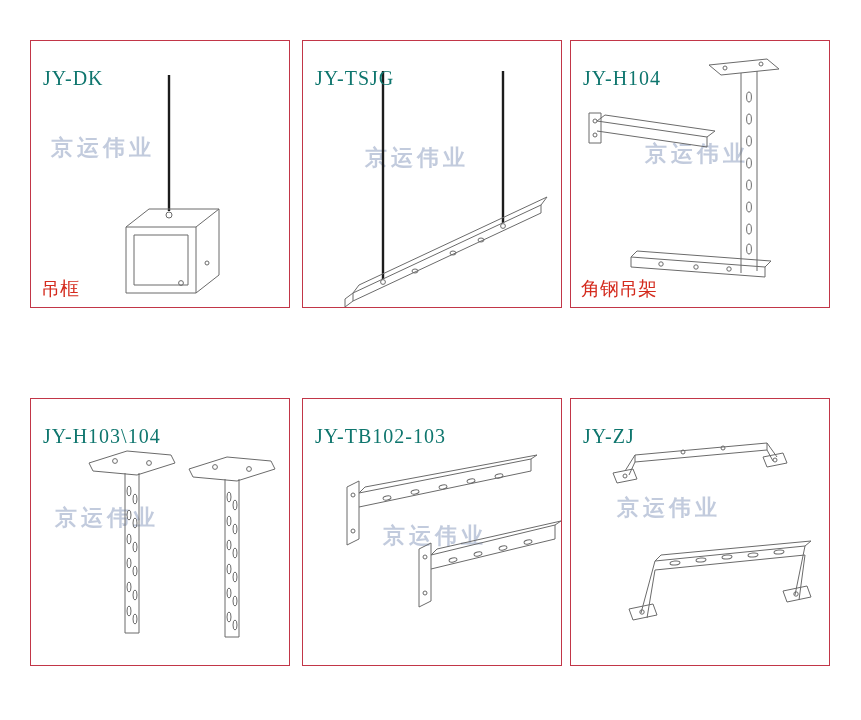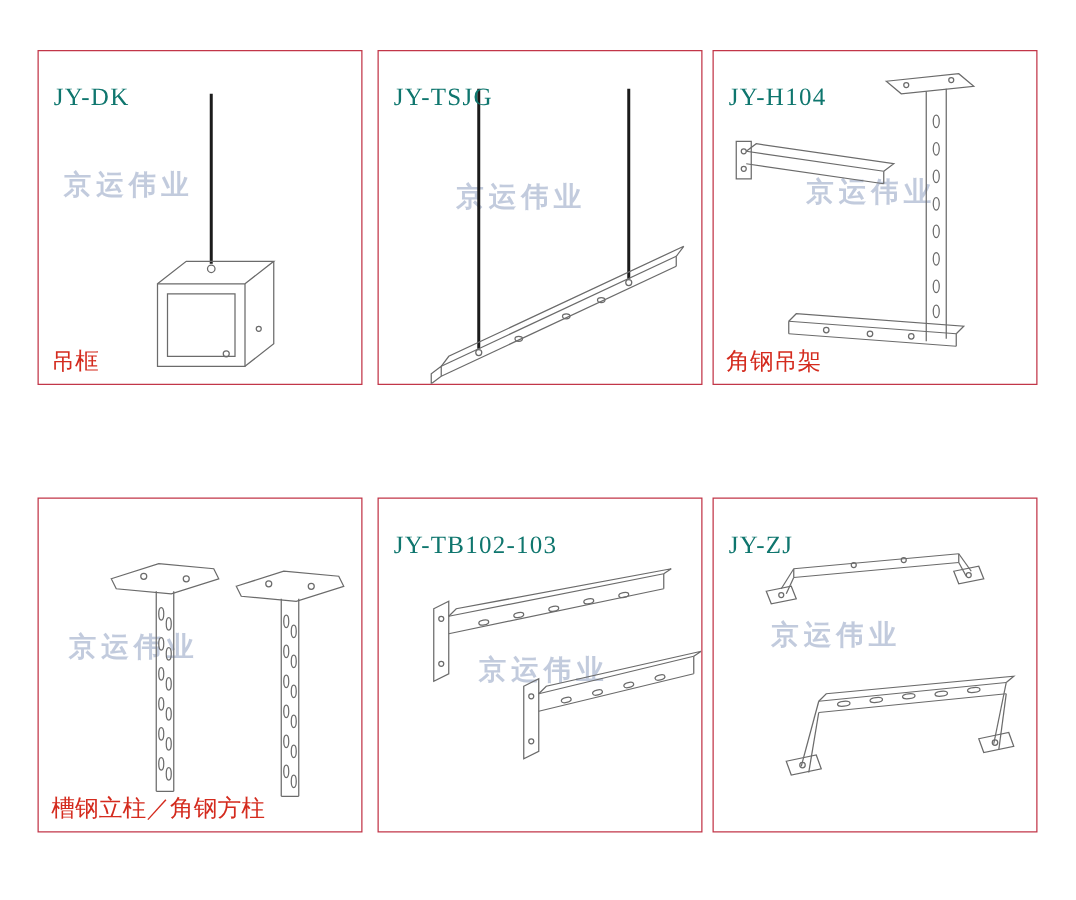--- a/index.html
+++ b/index.html
@@ -143,21 +143,21 @@
     <ellipse cx="198" cy="146" rx="2" ry="5"></ellipse>
       <ellipse cx="204" cy="154" rx="2" ry="5"></ellipse>
     <ellipse cx="198" cy="170" rx="2" ry="5"></ellipse>
       <ellipse cx="204" cy="178" rx="2" ry="5"></ellipse>
     <ellipse cx="198" cy="194" rx="2" ry="5"></ellipse>
       <ellipse cx="204" cy="202" rx="2" ry="5"></ellipse>
     <ellipse cx="198" cy="218" rx="2" ry="5"></ellipse>
       <ellipse cx="204" cy="226" rx="2" ry="5"></ellipse>
   </svg>
   <div class="wm" style="left:24px;top:104px;">京运伟业</div>
-  <div class="name">槽钢立柱／角钢方柱</div>
+  <div class="code">JY-H103\104</div>
 </div>
 
 <div class="panel" style="left:302px;top:398px;">
   <svg class="draw" width="258" height="266" viewBox="0 0 258 266" stroke="#6b6b6b" fill="none" stroke-width="1">
     <path d="M44,88 L56,82 L56,140 L44,146 Z"></path>
     <circle cx="50" cy="96" r="2"></circle>
     <circle cx="50" cy="132" r="2"></circle>
     <path d="M56,94 L228,60"></path>
     <path d="M56,108 L228,72"></path>
     <path d="M228,60 L228,72"></path>

